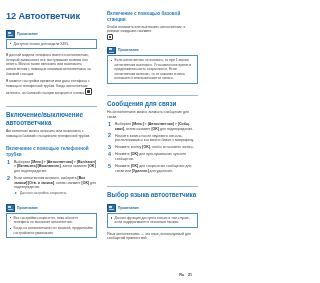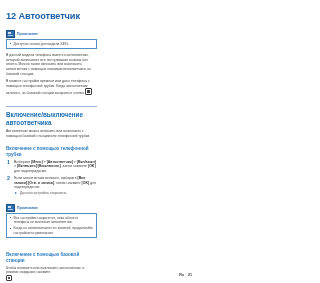--- a/index.html
+++ b/index.html
@@ -9,21 +9,21 @@
     font-family:"Liberation Sans", sans-serif;
     color:#3a3a3a;
     overflow:hidden;
   }
   .page{
     position:relative;
     width:200px;height:283px;
     box-sizing:border-box;
     padding:11px 6px 6px 6px;
     display:flex;
-    flex-direction:column;
+    flex-direction:row;
     gap:10px;
   }
   .col{
     width:91px;
     flex:0 0 91px;
     display:flex;
     flex-direction:column;
   }
   
   .chapter-title{

